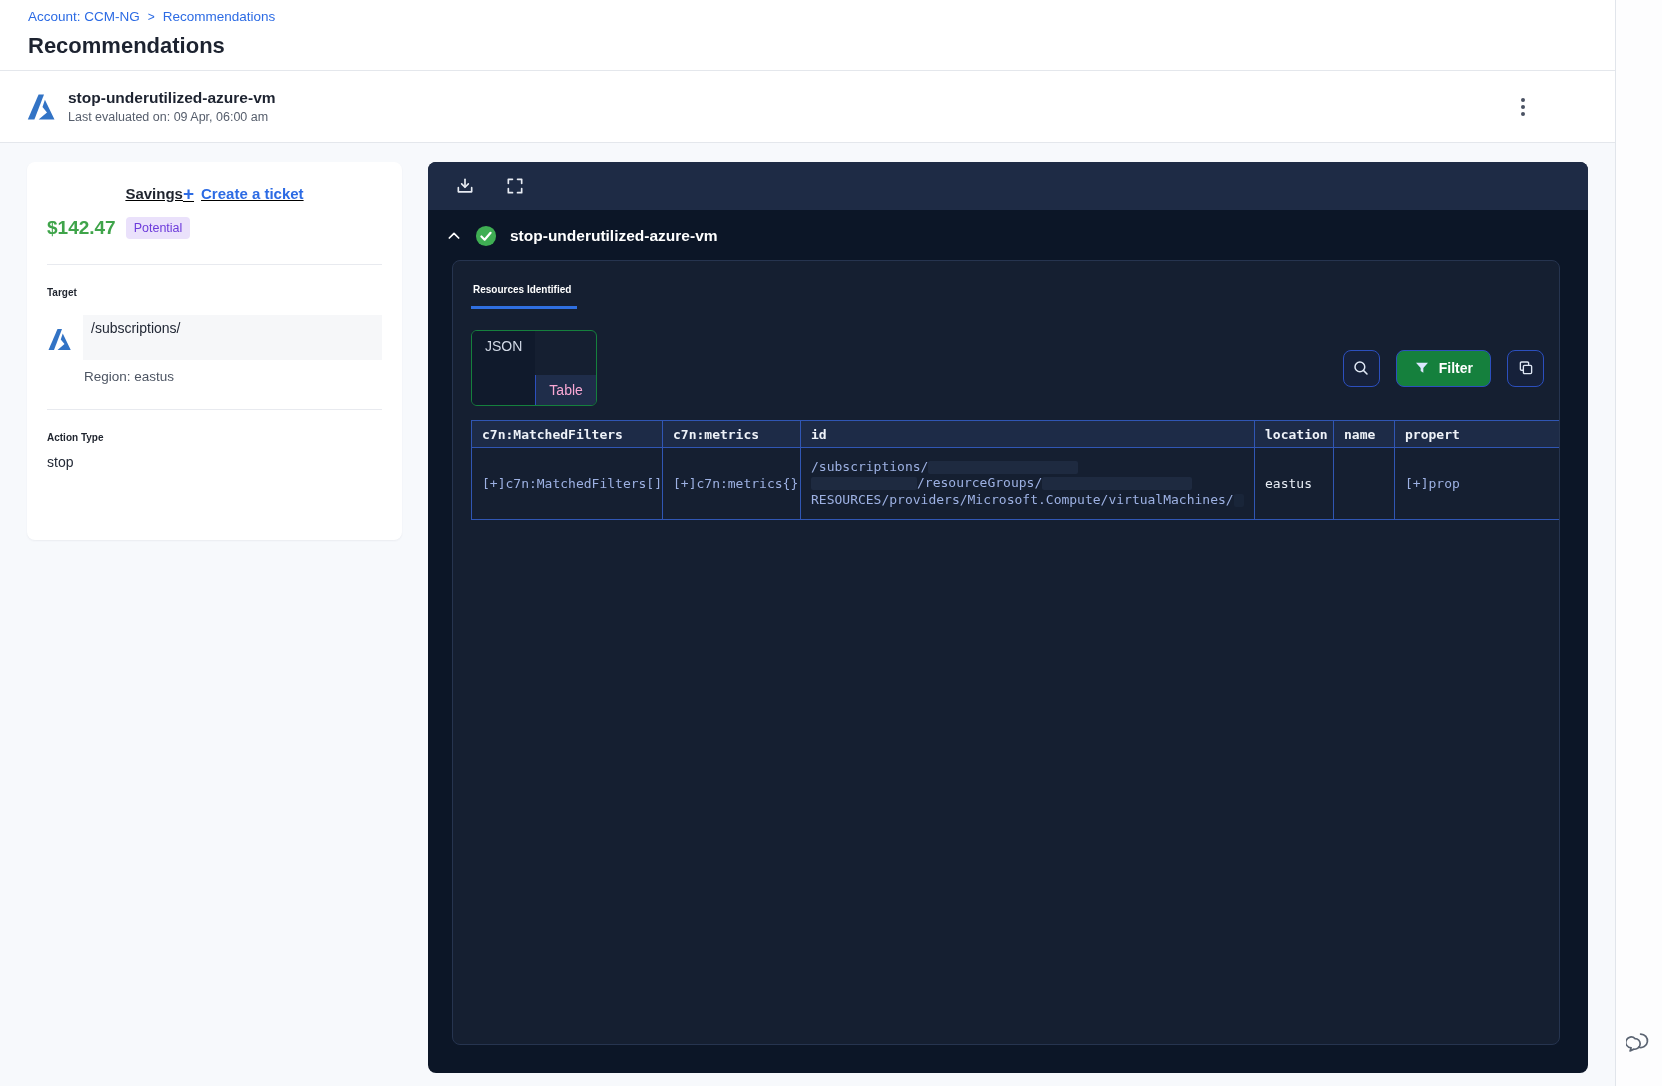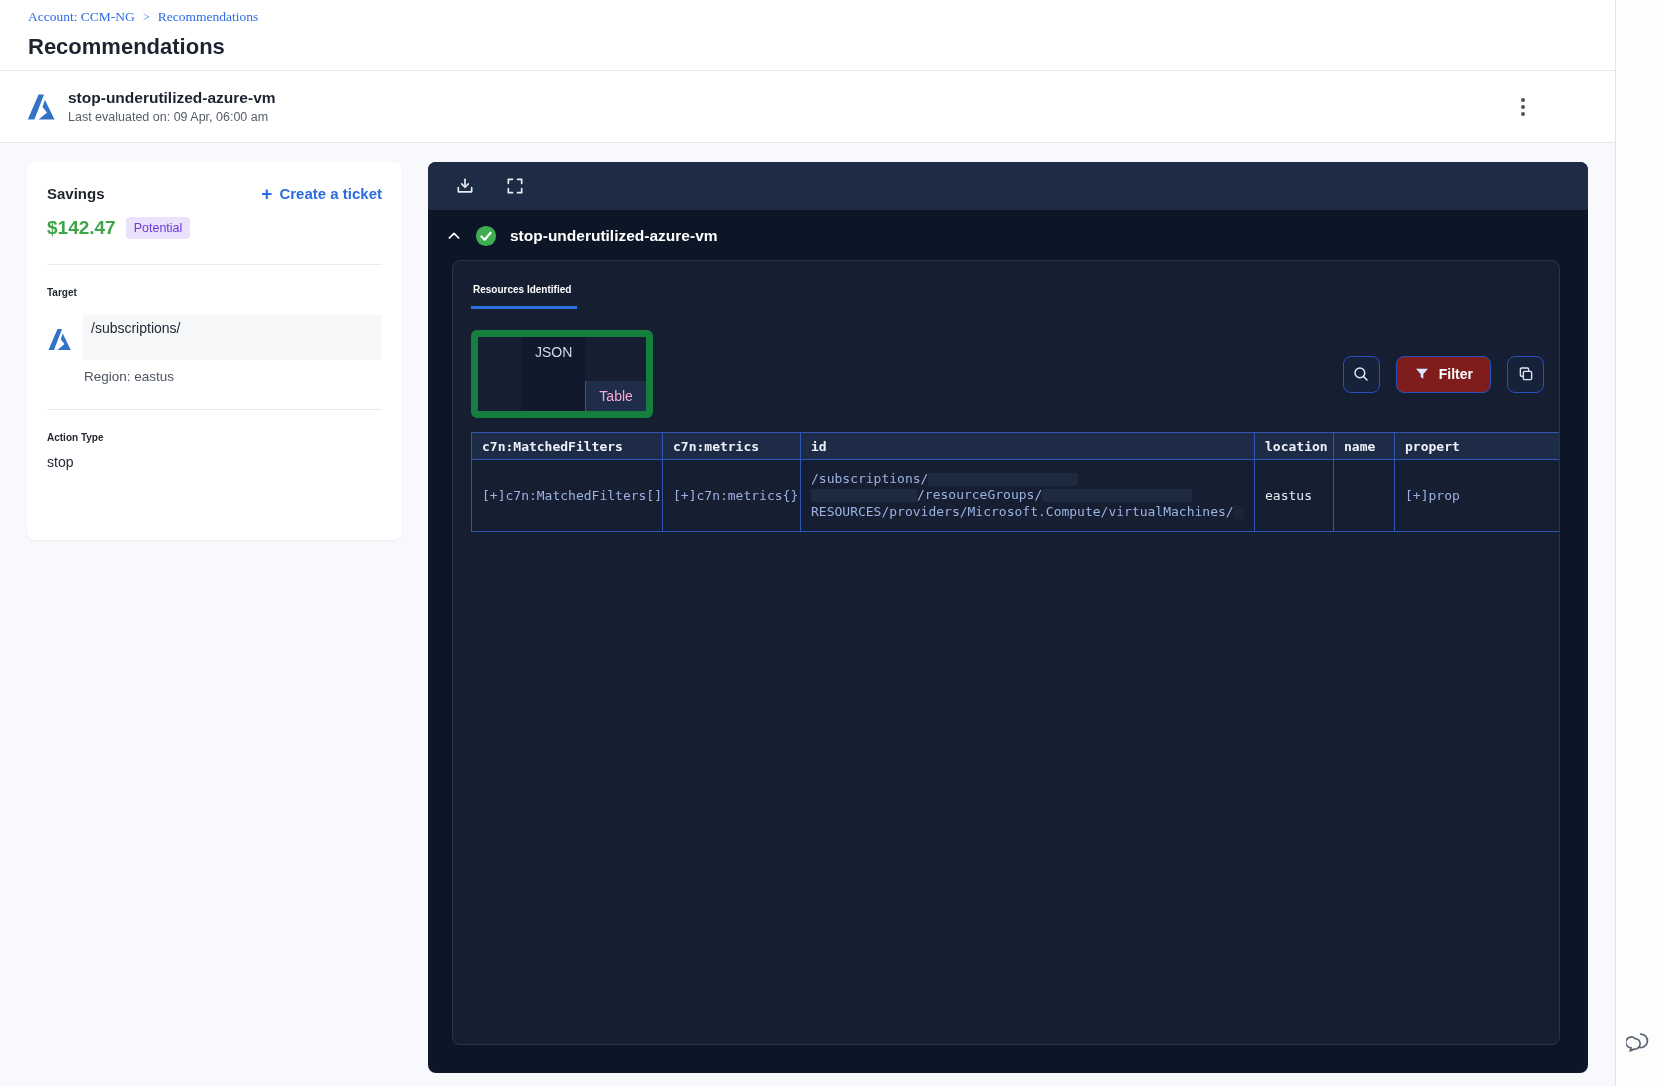--- a/index.html
+++ b/index.html
@@ -6,21 +6,21 @@
   body { margin: 0; background: #ffffff; }
   .page {
     position: relative; width: 1662px; height: 1086px; overflow: hidden;
     background: #f7f9fc; font-family: "Liberation Sans", sans-serif;
   }
   
   .crumb-area {
     position: absolute; top: 0; left: 0; width: 1615px; height: 71px;
     background: #ffffff; border-bottom: 1px solid #e4e7ec; padding: 9px 0 0 28px;
   }
-  .breadcrumb { font-size: 13.5px; color: #2c6be4; display: flex; gap: 8px; align-items: center; font-family: Liberation Serif, serif; }
+  .breadcrumb { font-size: 13.5px; color: #2c6be4; display: flex; gap: 8px; align-items: center; }
   .breadcrumb a { color: #2c6be4; text-decoration: none; cursor: pointer; }
   .breadcrumb .sep { color: #2c6be4; font-size: 12px; }
   .page-title { margin-top: 9px; font-size: 22px; font-weight: 700; color: #1d2330; }
   .rule-bar {
     position: absolute; top: 71px; left: 0; width: 1615px; height: 72px;
     background: #ffffff; border-bottom: 1px solid #e4e7ec;
     display: flex; align-items: center; padding: 0 84px 0 26px;
   }
   .azure-logo { width: 30px; height: 30px; flex: 0 0 auto; }
   .rule-id { margin-left: 12px; }
@@ -35,21 +35,21 @@
   .kebab { margin-left: 24px; display: flex; flex-direction: column; gap: 3px; padding: 6px; cursor: pointer; }
   .kebab i { width: 4px; height: 4px; border-radius: 50%; background: #4a5263; }
   
   .main { position: absolute; top: 143px; left: 0; width: 1615px; height: 943px; background: #f7f9fc; }
   
   .savings-card {
     position: absolute; left: 27px; top: 19px; width: 375px; height: 378px;
     background: #ffffff; border-radius: 8px; box-shadow: 0 1px 2px rgba(30,40,60,.06);
     padding: 22px 20px;
   }
-  .sc-row1 { display: flex; align-items: center; justify-content: space-between; }
+  .sc-row1 { display: flex; align-items: center; justify-content: center; text-decoration: underline; }
   .sc-label { font-size: 15px; font-weight: 700; color: #1f242e; }
   .create-ticket { font-size: 15px; font-weight: 700; color: #2c6be4; display: flex; align-items: center; gap: 7px; cursor: pointer; }
   .create-ticket .plus { font-size: 19px; font-weight: 700; line-height: 1; }
   .sc-amount-row { display: flex; align-items: center; gap: 10px; margin-top: 14px; }
   .amount { font-size: 19px; font-weight: 800; color: #3fa44a; }
   .badge-potential {
     font-size: 12.5px; color: #6d3bdb; background: #eae1fb; border-radius: 4px; padding: 4px 8px;
   }
   .sc-divider { border: none; border-top: 1px solid #e8eaef; margin: 25px 0 22px; }
   .sc-h { font-size: 10px; font-weight: 700; color: #1f242e; }
@@ -76,31 +76,31 @@
   .inner-card {
     position: absolute; left: 24px; top: 98px; width: 1108px; height: 785px;
     background: #151f31; border: 1px solid #26344f; border-radius: 8px;
     padding: 15px 0 0 18px; overflow: hidden;
   }
   .tab {
     display: inline-block; font-size: 10px; font-weight: 600; color: #ffffff;
     padding: 8px 6px 11px 2px; border-bottom: 3px solid #2f6fe0; cursor: pointer;
   }
   .controls-row { display: flex; align-items: center; margin-top: 21px; padding-right: 15px; }
-  .segmented { display: inline-flex; border: 7px solid #15803d; border-radius: 6px; overflow: hidden; padding-left: 44px; }
+  .segmented { display: inline-flex; border: 1px solid #15803d; border-radius: 6px; overflow: hidden; }
   .seg { font-size: 14px; padding: 7px 13px; cursor: pointer; }
   .seg.json { background: #101a2c; color: #d2d9e6; }
   .seg.table { background: #1f2d4a; color: #f9a8d4; font-weight: 400; border-left: 1px solid #2c4fbe; margin-top: 44px; }
   .right-controls { margin-left: auto; display: flex; align-items: center; gap: 16px; }
   .icon-btn {
     width: 37px; height: 37px; background: #16213a; border: 1px solid #2c4fbe; border-radius: 8px;
     display: flex; align-items: center; justify-content: center; cursor: pointer;
   }
   .filter-btn {
-    height: 37px; background: #7f1d1d; border: 1px solid #2c4fbe; border-radius: 8px;
+    height: 37px; background: #15803d; border: 1px solid #2c4fbe; border-radius: 8px;
     display: flex; align-items: center; gap: 9px; padding: 0 17px; cursor: pointer;
     color: #ffffff; font-family: inherit; font-size: 14px; font-weight: 700;
   }
   .rows-row { display: flex; align-items: center; margin-top: 22px; padding-right: 15px; }
   .rows-count { font-size: 13.5px; font-weight: 700; color: #ffffff; }
   .flatten { margin-left: auto; display: flex; align-items: center; gap: 13px; }
   .toggle { width: 34px; height: 18px; border-radius: 9px; background: #0a1424; position: relative; cursor: pointer; }
   .toggle .knob { position: absolute; left: 2px; top: 2px; width: 14px; height: 14px; border-radius: 50%; background: #ffffff; }
   .flatten-label { font-size: 13.5px; color: #eef2f8; }
   

